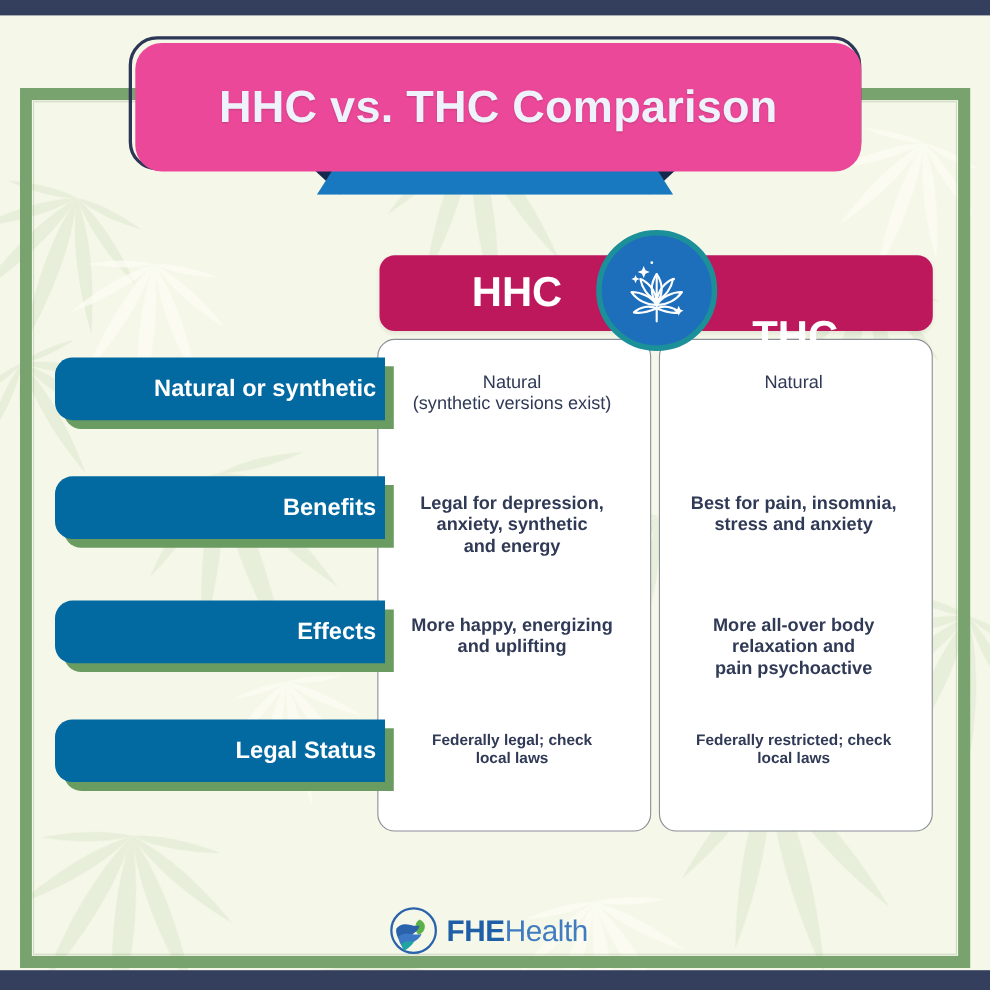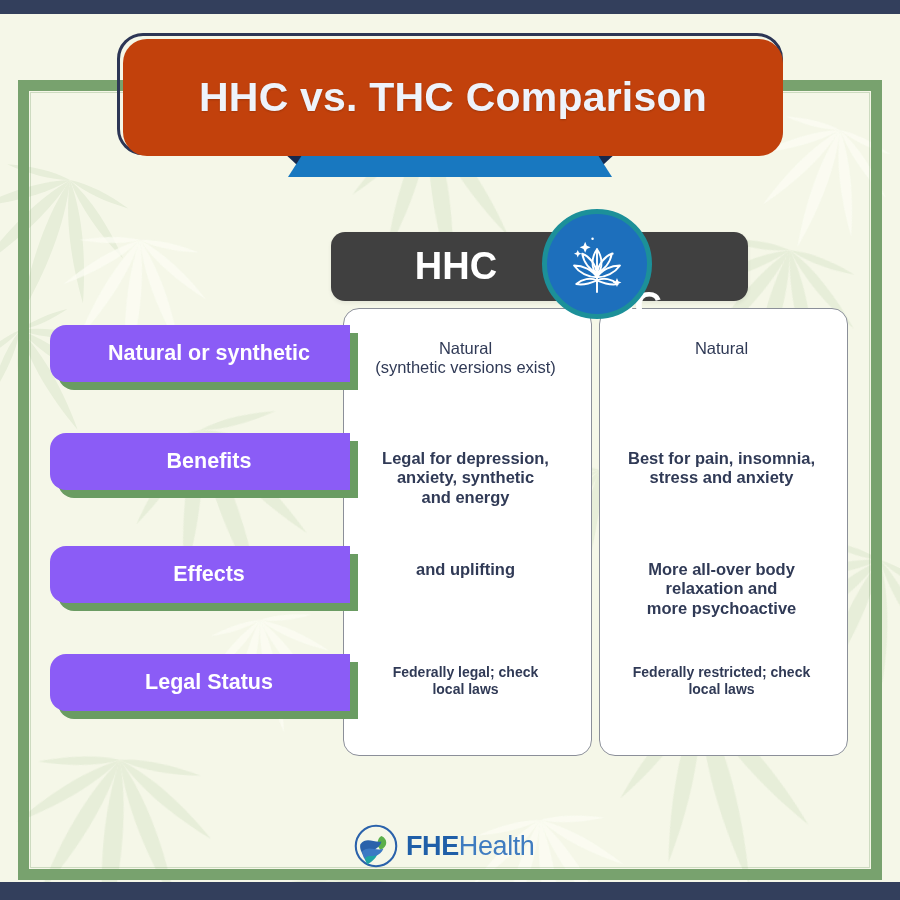--- a/index.html
+++ b/index.html
@@ -71,21 +71,21 @@
     left: 0; top: 0;
     width: 666px; height: 122px;
     border: 3px solid #2c3655;
     border-radius: 26px;
     background: transparent;
   }
   .title-banner {
     position: absolute;
     left: 6px; top: 6px;
     width: 660px; height: 117px;
-    background: #c2410c;
+    background: #ec4899;
     border-radius: 24px;
     display: flex;
     align-items: center;
     justify-content: center;
   }
   .title-text {
     color: #eef3fb;
     font-size: 41px;
     font-weight: bold;
     letter-spacing: 0.2px;
@@ -96,23 +96,23 @@
   .ribbon {
     position: absolute;
     left: 283px; top: 152px;
     width: 334px; height: 25px;
     z-index: 10;
   }
 
   
   .head-bar {
     position: absolute;
-    left: 331px; top: 232px;
-    width: 417px; height: 69px;
-    background: #404040;
+    left: 345px; top: 232px;
+    width: 503px; height: 69px;
+    background: #be185d;
     border-radius: 14px;
     z-index: 8;
     box-shadow: 0 2px 4px rgba(0,0,0,0.07);
   }
   .head-label {
     position: absolute;
     top: 0; height: 69px;
     display: flex; align-items: center; justify-content: center;
     color: #ffffff;
     font-size: 38px;
@@ -176,25 +176,25 @@
     position: absolute;
     left: 8px; top: 8px;
     width: 300px; height: 57px;
     background: #6a9c62;
     border-radius: 16px 0 0 16px;
   }
   .row-label .bar {
     position: absolute;
     left: 0; top: 0;
     width: 300px; height: 57px;
-    background: #8b5cf6;
+    background: #0369a1;
     border-radius: 16px 0 0 16px;
     display: flex;
     align-items: center;
-    justify-content: center;
+    justify-content: flex-end;
     padding-left: 26px;
   }
   .row-label .bar span {
     color: #ffffff;
     font-size: 21.5px;
     font-weight: bold;
     padding-right: 8px;
   }
 
   .row-label.l0 { left: 50px; top: 325px; }
@@ -322,20 +322,21 @@
     </div>
     <div class="cell r1">
       <div>
         <div>Legal for depression,</div>
         <div>anxiety, synthetic</div>
         <div>and energy</div>
       </div>
     </div>
     <div class="cell r2">
       <div>
+        <div>More happy, energizing</div>
         <div>and uplifting</div>
       </div>
     </div>
     <div class="cell r3">
       <div>
         <div>Federally legal; check</div>
         <div>local laws</div>
       </div>
     </div>
   </div>
@@ -349,21 +350,21 @@
     <div class="cell r1">
       <div>
         <div>Best for pain, insomnia,</div>
         <div>stress and anxiety</div>
       </div>
     </div>
     <div class="cell r2">
       <div>
         <div>More all-over body</div>
         <div>relaxation and</div>
-        <div>more psychoactive</div>
+        <div>pain psychoactive</div>
       </div>
     </div>
     <div class="cell r3">
       <div>
         <div>Federally restricted; check</div>
         <div>local laws</div>
       </div>
     </div>
   </div>
 

